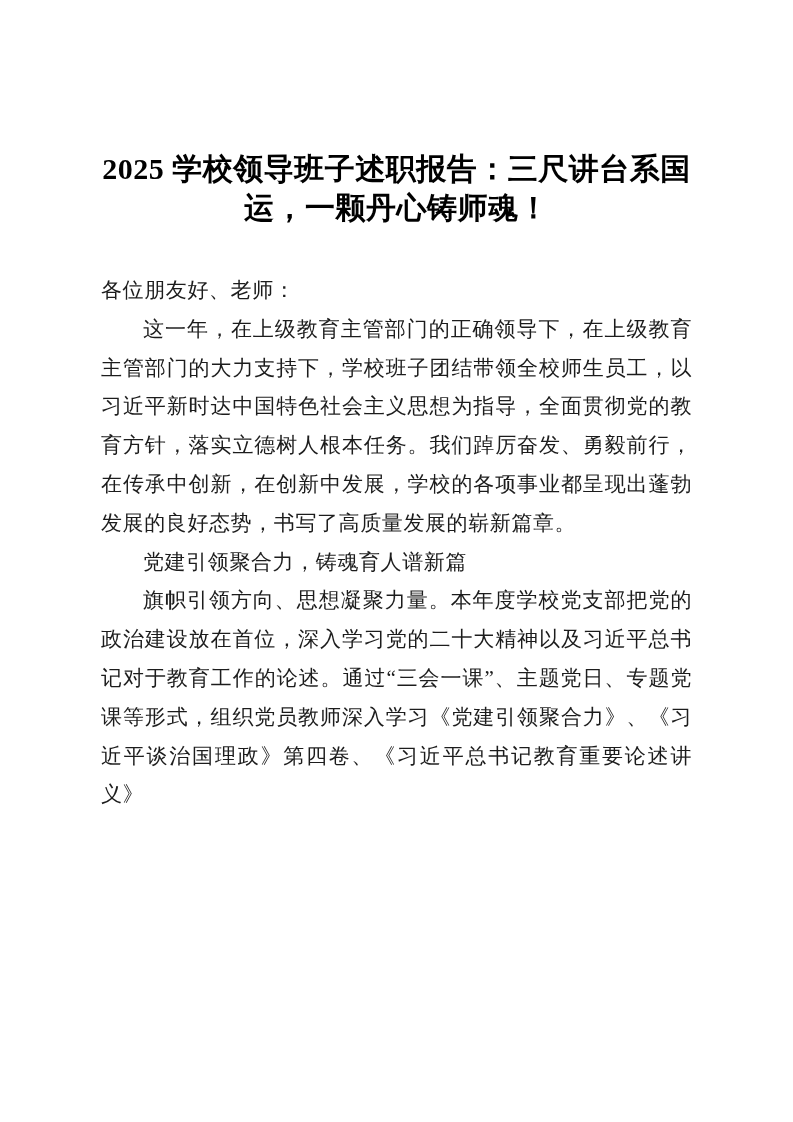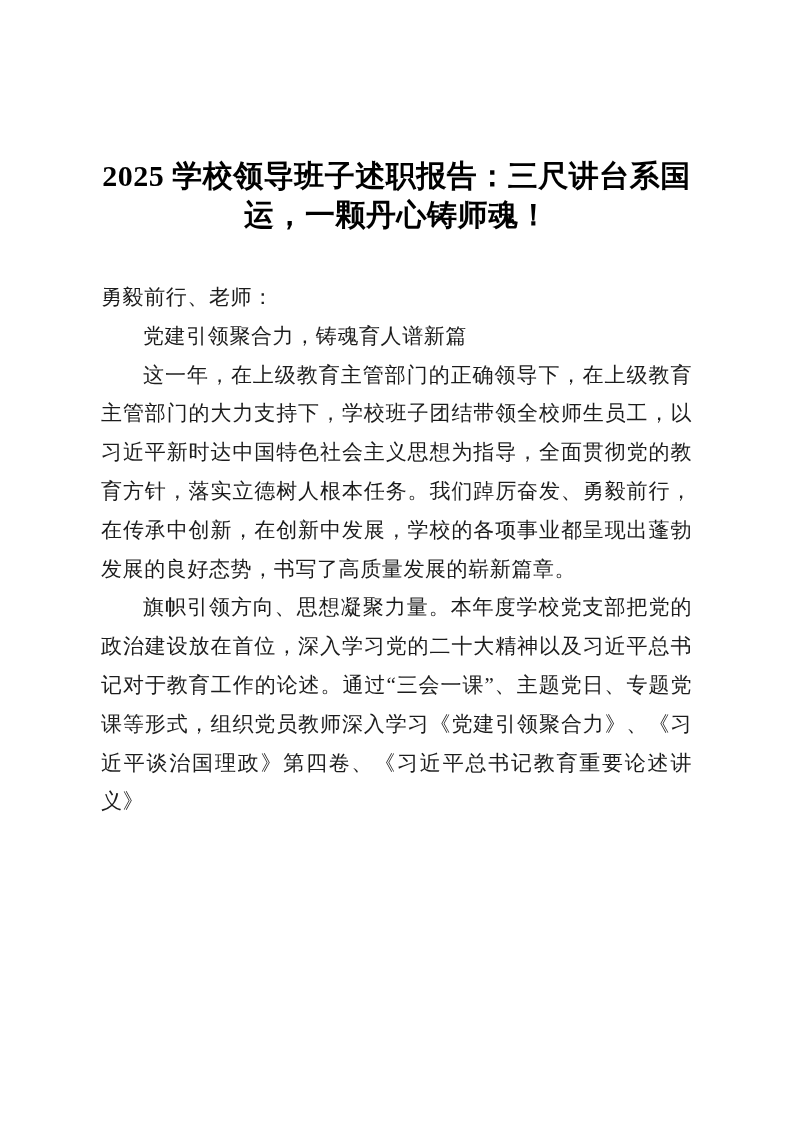--- a/index.html
+++ b/index.html
@@ -4,21 +4,21 @@
 <style>
   html, body {
     margin: 0;
     padding: 0;
     background: #ffffff;
   }
   .page {
     position: relative;
     width: 793px;
     height: 962px;
-    margin: 8px auto;
+    margin: 1px auto;
     background: #ffffff;
     overflow: hidden;
     font-family: "Liberation Serif", "DejaVu Serif", serif;
     color: #1c1c1c;
   }
   .doc-title {
     margin: 0 86px 0 86px;
     padding-top: 148px;
     text-align: center;
     font-size: 30px;
@@ -57,23 +57,23 @@
   }
 </style>
 </head>
 <body>
 
 <div class="page">
 
   <h1 class="doc-title">2025 学校领导班子述职报告：三尺讲台系国运，一颗丹心铸师魂！</h1>
 
   <div class="doc-body">
-      <p class="">勇毅前行、老师：</p>
+      <p class="">各位朋友好、老师：</p>
+      <p class="indent">这一年，在上级教育主管部门的正确领导下，在上级教育主管部门的大力支持下，学校班子团结带领全校师生员工，以习近平新时达中国特色社会主义思想为指导，全面贯彻党的教育方针，落实立德树人根本任务。我们踔厉奋发、勇毅前行，在传承中创新，在创新中发展，学校的各项事业都呈现出蓬勃发展的良好态势，书写了高质量发展的崭新篇章。</p>
       <p class="indent">党建引领聚合力，铸魂育人谱新篇</p>
-      <p class="indent">这一年，在上级教育主管部门的正确领导下，在上级教育主管部门的大力支持下，学校班子团结带领全校师生员工，以习近平新时达中国特色社会主义思想为指导，全面贯彻党的教育方针，落实立德树人根本任务。我们踔厉奋发、勇毅前行，在传承中创新，在创新中发展，学校的各项事业都呈现出蓬勃发展的良好态势，书写了高质量发展的崭新篇章。</p>
       <p class="indent">旗帜引领方向、思想凝聚力量。本年度学校党支部把党的政治建设放在首位，深入学习党的二十大精神以及习近平总书记对于教育工作的论述。通过“三会一课”、主题党日、专题党课等形式，组织党员教师深入学习《党建引领聚合力》、《习近平谈治国理政》第四卷、《习近平总书记教育重要论述讲义》</p>
     </div>
 
   <div class="page-footer">
     <span class="dash">—</span><span>1</span><span class="dash">—</span>
   </div>
 
 </div>
 
 </body></html>

